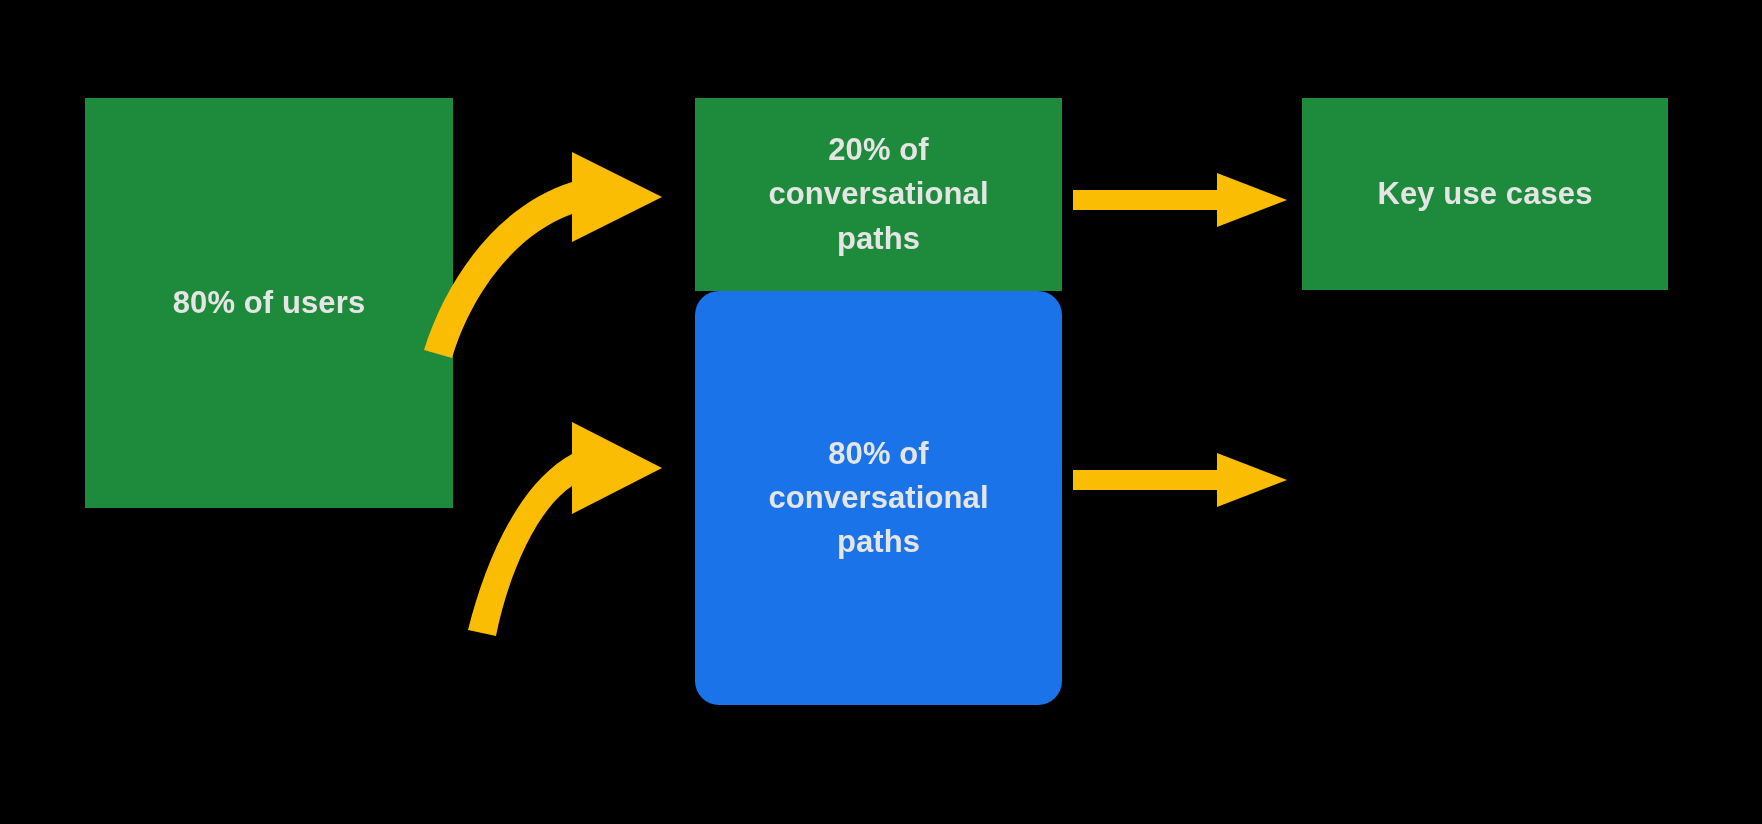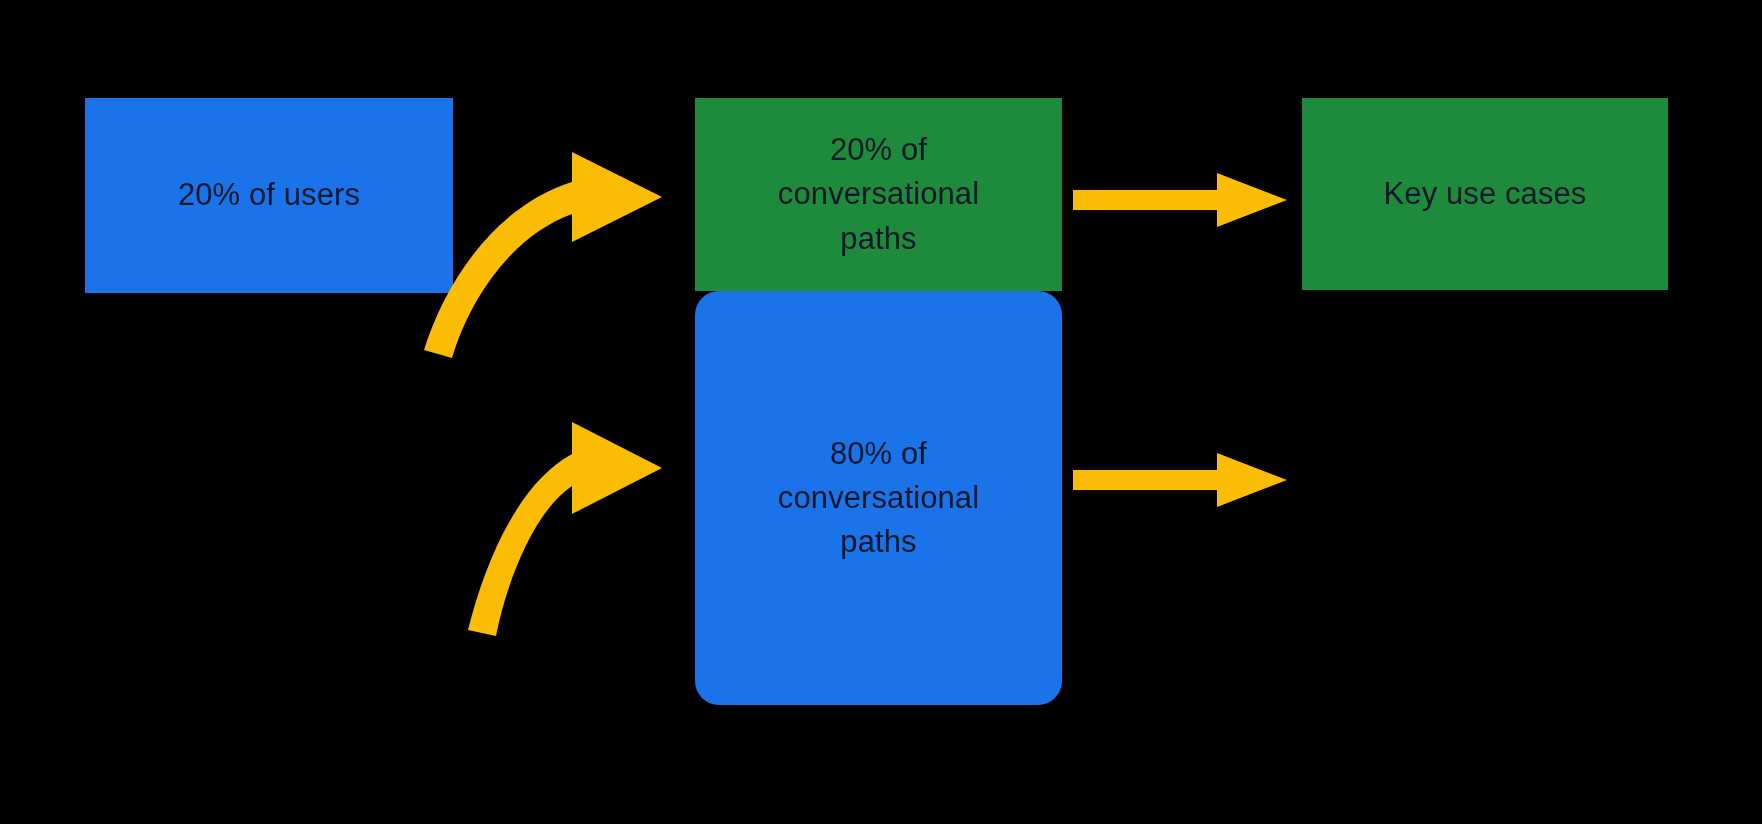--- a/index.html
+++ b/index.html
@@ -34,24 +34,24 @@
     justify-content: center;
     text-align: center;
     color: #ffffff;
     overflow: hidden;
   }
   .segment .seg-label {
     display: block;
     width: 92%;
     font-size: 31px;
     line-height: 1.42;
-    font-weight: 400;
+    font-weight: 700;
     letter-spacing: 0.1px;
     white-space: pre-line;
-    color: #0f172a;
+    color: #e5e5e5;
   }
   .seg-green { background: #1E8A3C; }
   .seg-blue  { background: #1A73E8; }
 
   
   #col-users            { left: 85px;  top: 98px;  width: 368px; height: 605px; }
   #col-users .s1        { height: 410px; }
   #col-users .s2        { height: 195px; }
   #col-users .seg-label { font-size: 31px; }
 
@@ -75,22 +75,22 @@
   #arrow-curve-bottom { left: 400px;  top: 390px; width: 300px; height: 250px; }
   #arrow-straight-top { left: 1065px; top: 165px; width: 230px; height: 70px; }
   #arrow-straight-bottom { left: 1065px; top: 445px; width: 230px; height: 70px; }
 </style>
 </head>
 <body>
 
 <div id="stage">
 
   <div class="column" id="col-users">
-    <div class="segment seg-blue s2">
-      <span class="seg-label">20% of users</span>
+    <div class="segment seg-green s1">
+      <span class="seg-label">80% of users</span>
     </div>
   </div>
 
   <div class="column" id="col-paths">
     <div class="segment seg-green s1">
       <span class="seg-label">20% of
 conversational
 paths</span>
     </div>
     <div class="segment seg-blue s2">

